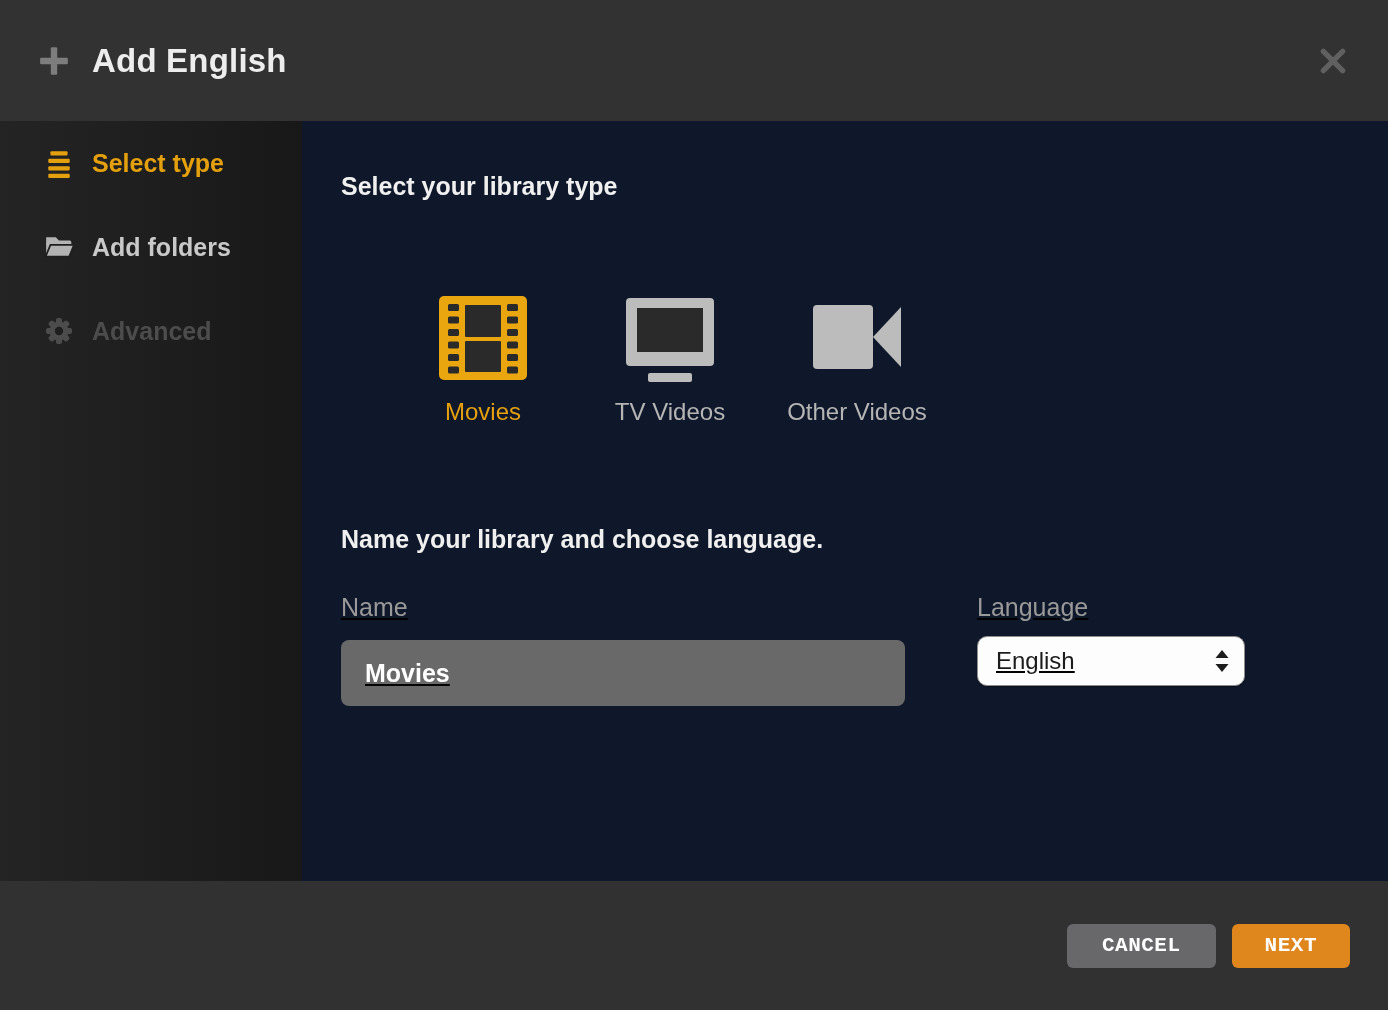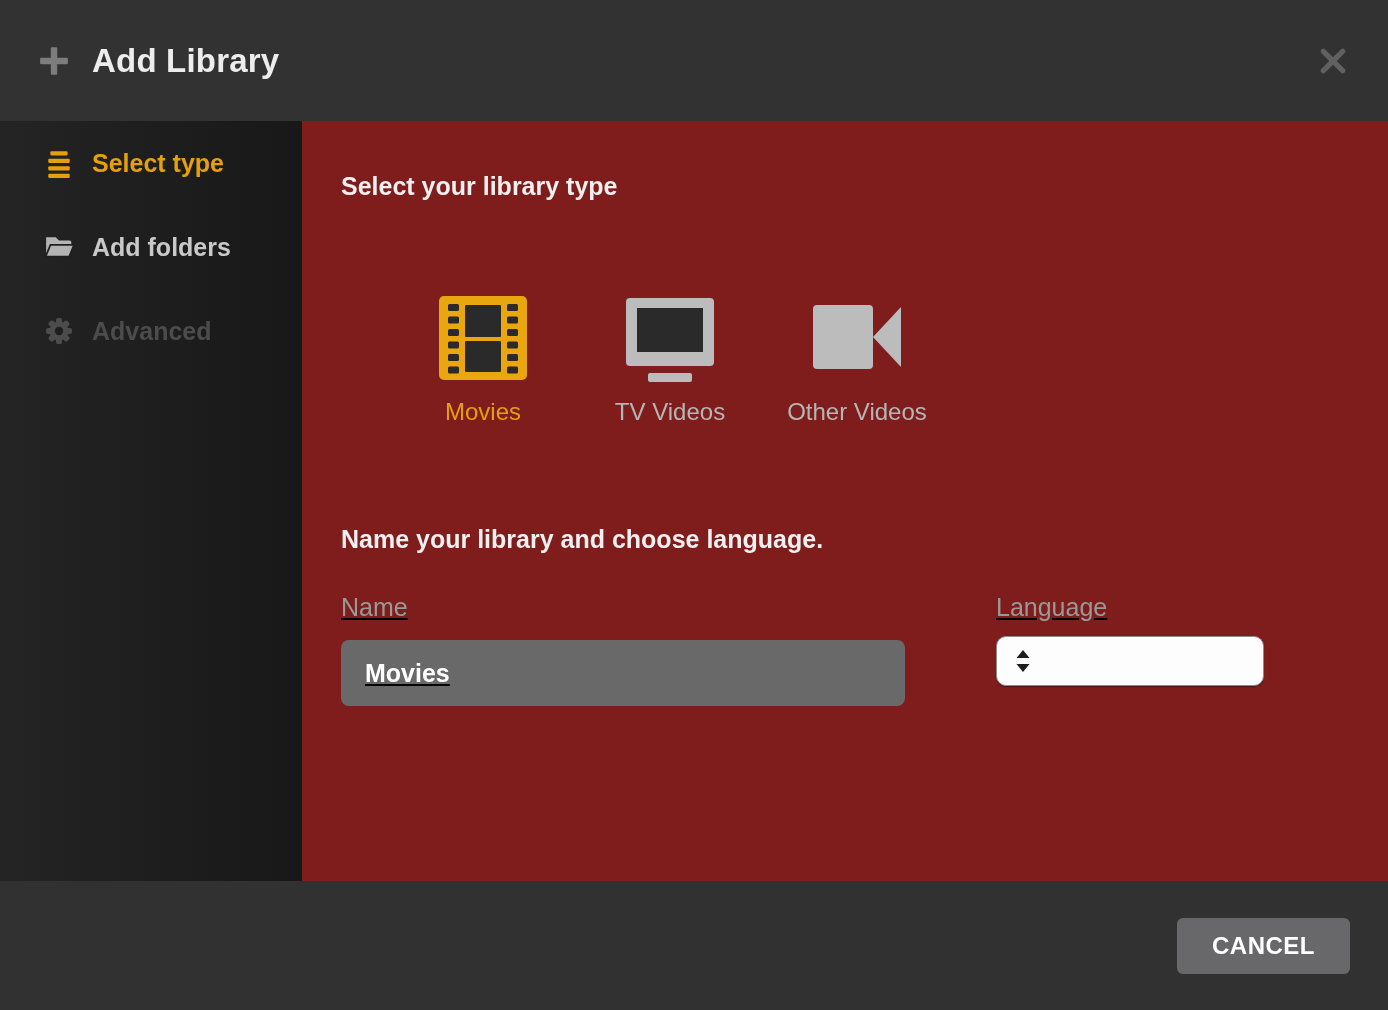--- a/index.html
+++ b/index.html
@@ -26,77 +26,77 @@
     width:302px;flex:0 0 302px;
     background:linear-gradient(to right,#242424,#181818);
   }
   .side-item{height:84px;display:flex;align-items:center;padding-left:44px;cursor:pointer;}
   .side-item .s-icon{width:30px;height:30px;margin-right:18px;display:flex;align-items:center;justify-content:center;flex:0 0 auto;}
   .side-item .s-label{font-size:25px;font-weight:700;}
   .side-item.active .s-label{color:#e5a00d;}
   .side-item.normal .s-label{color:#c9c9c9;}
   .side-item.disabled .s-label{color:#4c4c4c;}
   .main{
-    flex:1 1 auto;background:#7f1d1d;box-sizing:border-box;
+    flex:1 1 auto;background:#0f172a;box-sizing:border-box;
     padding:49px 40px 0 39px;
   }
   .section-title{font-size:25px;font-weight:700;color:#f0f0f0;line-height:32px;margin:0;}
   
   .type-row{display:flex;margin-top:91px;padding-left:72px;gap:47px;}
   .type-item{width:140px;display:flex;flex-direction:column;align-items:center;cursor:pointer;}
   .type-item .t-icon{width:90px;height:90px;display:flex;align-items:center;justify-content:center;}
   .type-item .t-label{margin-top:14px;font-size:24px;line-height:30px;color:#b5b5b5;white-space:nowrap;}
   .type-item.selected .t-label{color:#e5a00d;}
   
   .name-title{margin-top:96px;}
   .form-row{display:flex;margin-top:37px;align-items:flex-start;text-decoration:underline;}
   .field-label{font-size:25px;line-height:30px;color:#999999;}
   .name-group{width:564px;}
   .name-input{
     margin-top:18px;width:100%;height:66px;box-sizing:border-box;
     background:#696969;border:none;border-radius:8px;
     color:#ffffff;font-size:25px;font-weight:700;padding:0 24px;
     font-family:"Liberation Sans", sans-serif;outline:none;display:block;
   }
-  .lang-group{margin-left:91px;}
+  .lang-group{margin-left:72px;}
   .select-box{
     margin-top:14px;width:268px;height:50px;box-sizing:border-box;
     background:#fdfdfd;border:1px solid #8d8d8d;border-radius:10px;
     display:flex;align-items:center;padding:0 14px 0 18px;cursor:pointer;
     box-shadow:0 1px 1px rgba(0,0,0,.4);
   }
   .select-box .sel-value{font-size:24px;color:#1c1c1c;flex:1 1 auto;}
   .select-box .sel-arrows{width:16px;height:26px;flex:0 0 auto;}
   
   .footer{
     height:129px;flex:0 0 129px;background:#313131;
     display:flex;align-items:center;justify-content:flex-end;
     padding-right:38px;box-sizing:border-box;gap:16px;
   }
   .btn{
-    height:56px;border:none;border-radius:6px;cursor:pointer;
-    font-family:Liberation Sans, sans-serif;font-size:24px;font-weight:700;
+    height:44px;border:none;border-radius:6px;cursor:pointer;
+    font-family:Liberation Mono, monospace;font-size:21px;font-weight:700;
     color:#ffffff;letter-spacing:.5px;
   }
   .btn-cancel{background:#68686b;padding:0 35px;}
   .btn-next{background:#df861d;padding:0 33px;}
 </style>
 </head>
 <body>
 
 <div class="dialog">
 
   <div class="header">
     <span class="plus">
       <svg viewBox="0 0 30 30" width="32" height="32">
         <rect x="12" y="2" width="6" height="26" rx="1" fill="#7d7d7d"></rect>
         <rect x="2" y="12" width="26" height="6" rx="1" fill="#7d7d7d"></rect>
       </svg>
     </span>
-    <span class="title">Add Library</span>
+    <span class="title">Add English</span>
     <span class="close">
       <svg viewBox="0 0 28 28" width="30" height="30">
         <g stroke="#606060" stroke-width="5" stroke-linecap="round">
           <line x1="5" y1="5" x2="23" y2="23"></line>
           <line x1="23" y1="5" x2="5" y2="23"></line>
         </g>
       </svg>
     </span>
   </div>
 
@@ -201,29 +201,31 @@
       <h2 class="section-title name-title">Name your library and choose language.</h2>
 
       <div class="form-row">
         <div class="name-group">
           <div class="field-label">Name</div>
           <input class="name-input" type="text" value="Movies" style="">
         </div>
         <div class="lang-group">
           <div class="field-label">Language</div>
           <div class="select-box">
+            <span class="sel-value">English</span>
             <span class="sel-arrows">
               <svg viewBox="0 0 16 26" width="16" height="26">
                 <polygon points="8,2 14.5,10 1.5,10" fill="#1c1c1c"></polygon>
                 <polygon points="1.5,16 14.5,16 8,24" fill="#1c1c1c"></polygon>
               </svg>
             </span>
           </div>
         </div>
       </div>
     </div>
   </div>
 
   <div class="footer">
     <button class="btn btn-cancel">CANCEL</button>
+    <button class="btn btn-next">NEXT</button>
   </div>
 
 </div>
 
 </body></html>

